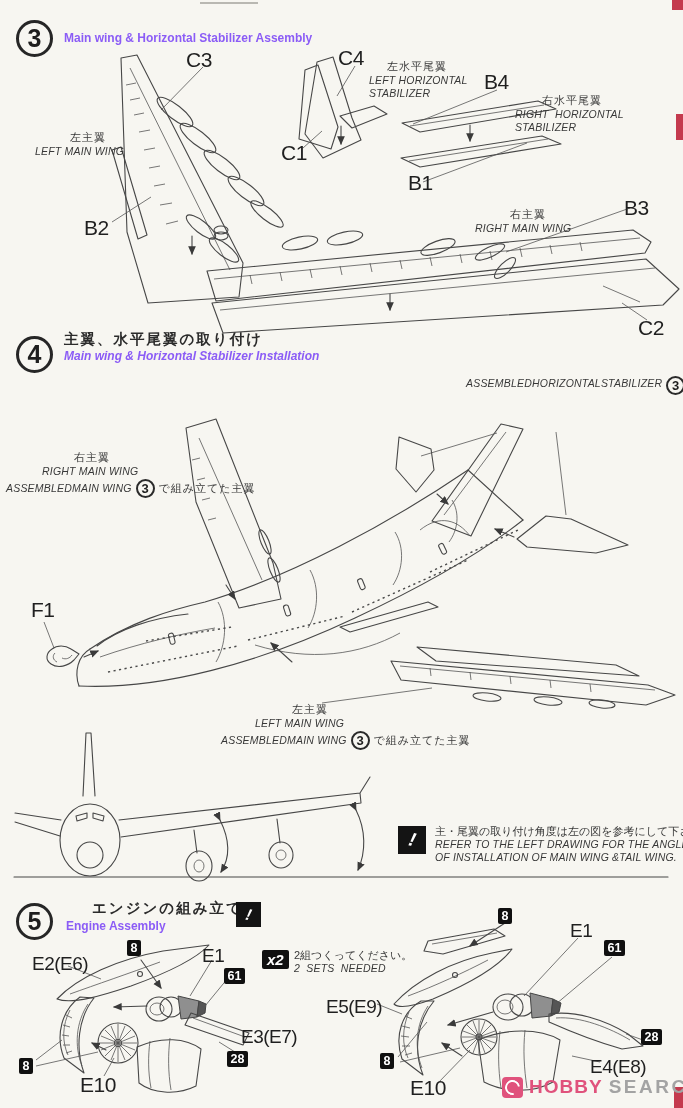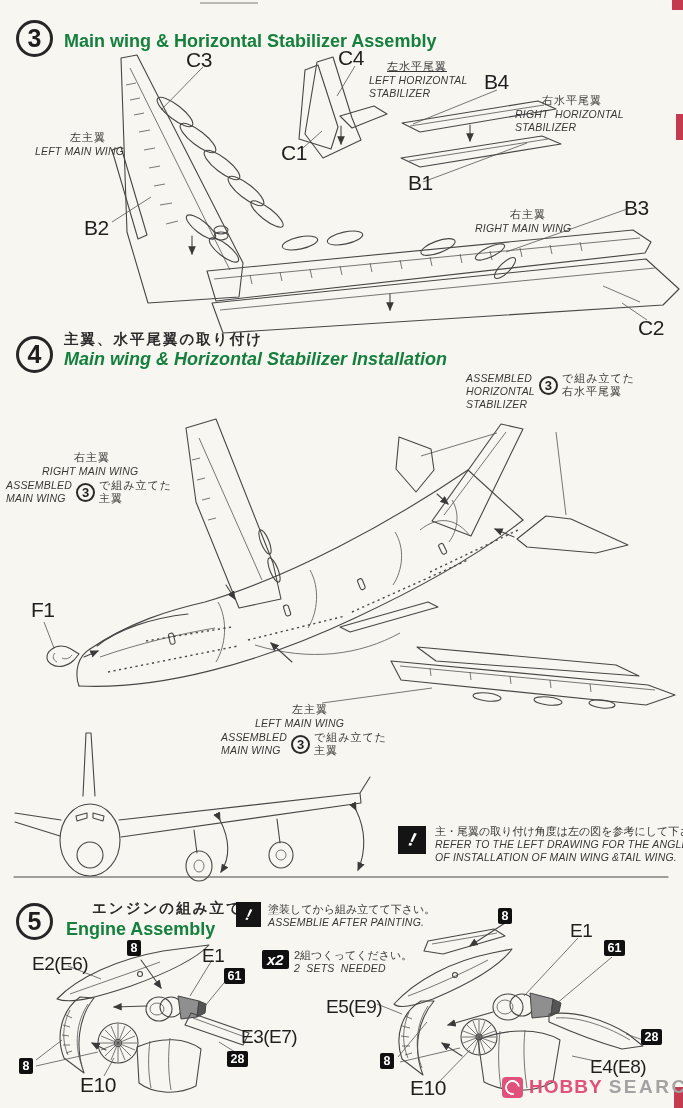--- a/index.html
+++ b/index.html
@@ -8,32 +8,32 @@
   .abs{position:absolute;}
   svg{position:absolute;left:0;overflow:visible;}
   svg *{vector-effect:non-scaling-stroke;}
   .ln{fill:none;stroke:#474747;stroke-width:1.1;stroke-linejoin:round;stroke-linecap:round;}
   .thin{fill:none;stroke:#555;stroke-width:0.8;}
   .wdash{fill:none;stroke:#4a4a4a;stroke-width:1.4;stroke-dasharray:2.2,3.4;}
   .badge{width:37px;height:37px;border:3px solid #262626;border-radius:50%;display:flex;
          align-items:center;justify-content:center;font-weight:800;font-size:25px;color:#1e1e1e;
          background:transparent;box-sizing:border-box;}
   .ttl-jp{font-weight:700;font-size:14.5px;letter-spacing:2px;color:#2b2b2b;white-space:pre;}
-  .ttl-en{font-weight:700;font-size:18px;color:#15803d;white-space:pre;}
+  .ttl-en{font-weight:700;font-size:12px;color:#8b5cf6;white-space:pre;}
   .plbl{font-weight:400;font-size:21px;letter-spacing:-0.5px;color:#1f1f1f;white-space:pre;}
   .md{font-size:19px;}
   .sm{font-size:10.5px;color:#383838;white-space:pre;letter-spacing:0.2px;line-height:13px;font-style:italic;}
   .jp{font-size:11px;color:#383838;white-space:pre;letter-spacing:1px;line-height:13px;}
   .pbox{background:#101010;color:#fff;font-weight:700;font-size:12.5px;line-height:14px;
         padding:1px 3.5px;border-radius:2px;display:inline-block;}
   .refn{width:19px;height:19px;border:2px solid #2a2a2a;border-radius:50%;display:inline-flex;
         align-items:center;justify-content:center;font-weight:800;font-size:13px;color:#1e1e1e;
         flex:none;box-sizing:border-box;background:#f7f6f1;}
   .notewrap{display:flex;gap:4px;align-items:center;}
-  .col{display:flex;flex-direction:column;}
+  .col{display:flex;}
   .noteicon{background:#141414;display:flex;align-items:center;justify-content:center;}
   .noteicon span{color:#fff;font-weight:800;font-style:italic;font-size:19px;transform:rotate(14deg);}
   .x2box{background:#101010;color:#fff;font-weight:800;font-style:italic;font-size:15px;
          padding:1px 5px;border-radius:2px;}
   .redmark{background:#c43a4e;position:absolute;right:0;}
   .wm{display:flex;align-items:center;gap:6px;}
   .wmlogo{width:21px;height:21px;background:#e0527c;border-radius:4px;display:flex;
           align-items:center;justify-content:center;}
   .wmlogo i{display:block;width:11px;height:11px;border:2.5px solid #fff;border-radius:50%;
             border-right-color:transparent;transform:rotate(35deg);}
@@ -247,21 +247,21 @@
     <line class="thin" x1="437" y1="1084" x2="470" y2="1050"></line>
   </svg>
 
   <div class="abs badge" style="left:16px;top:20px;">
       <span>3</span>
     </div>
   <div class="abs ttl-en" style="left:64px;top:31px;">Main wing &amp; Horizontal Stabilizer Assembly</div>
 
   <div class="abs plbl" style="left:186px;top:48px;">C3</div>
   <div class="abs plbl" style="left:338px;top:46px;">C4</div>
-  <div class="abs jp" style="left:387px;top:60px;text-decoration:underline;">左水平尾翼</div>
+  <div class="abs jp" style="left:387px;top:60px;">左水平尾翼</div>
   <div class="abs sm" style="left:369px;top:74px;">LEFT HORIZONTAL</div>
   <div class="abs sm" style="left:369px;top:87px;">STABILIZER</div>
   <div class="abs plbl" style="left:484px;top:70px;">B4</div>
   <div class="abs jp" style="left:542px;top:94px;">右水平尾翼</div>
   <div class="abs sm" style="left:515px;top:108px;">RIGHT  HORIZONTAL</div>
   <div class="abs sm" style="left:515px;top:121px;">STABILIZER</div>
   <div class="abs plbl" style="left:281px;top:141px;">C1</div>
   <div class="abs jp" style="left:70px;top:131px;">左主翼</div>
   <div class="abs sm" style="left:35px;top:145px;">LEFT MAIN WING</div>
   <div class="abs plbl" style="left:84px;top:216px;">B2</div>
@@ -330,24 +330,20 @@
   </div>
 
   <div class="abs badge" style="left:16px;top:903px;">
       <span>5</span>
     </div>
   <div class="abs ttl-jp" style="left:66px;top:899px;margin-left:26px;">エンジンの組み立て</div>
   <div class="abs ttl-en" style="left:66px;top:919px;">Engine Assembly</div>
   <div class="abs noteicon" style="left:236px;top:902px;width:25px;height:25px;">
       <span style="font-size:16px;">!</span>
     </div>
-  <div class="abs" style="left:268px;top:903px;">
-    <div class="jp" style="letter-spacing:0;">塗装してから組み立てて下さい。</div>
-    <div class="sm">ASSEMBLIE AFTER PAINTING.</div>
-  </div>
   <div class="abs x2box" style="left:262px;top:950px;">x2</div>
   <div class="abs" style="left:294px;top:949px;">
     <div class="jp" style="letter-spacing:0;">2組つくってください。</div>
     <div class="sm">2  SETS  NEEDED</div>
   </div>
 
   <div class="abs plbl md" style="left:4px;top:953px;margin-left:28px;">E2(E6)</div>
   <div class="abs pbox" style="left:127px;top:940px;">8</div>
   <div class="abs plbl md" style="left:202px;top:945px;">E1</div>
   <div class="abs pbox" style="left:224px;top:968px;">61</div>

